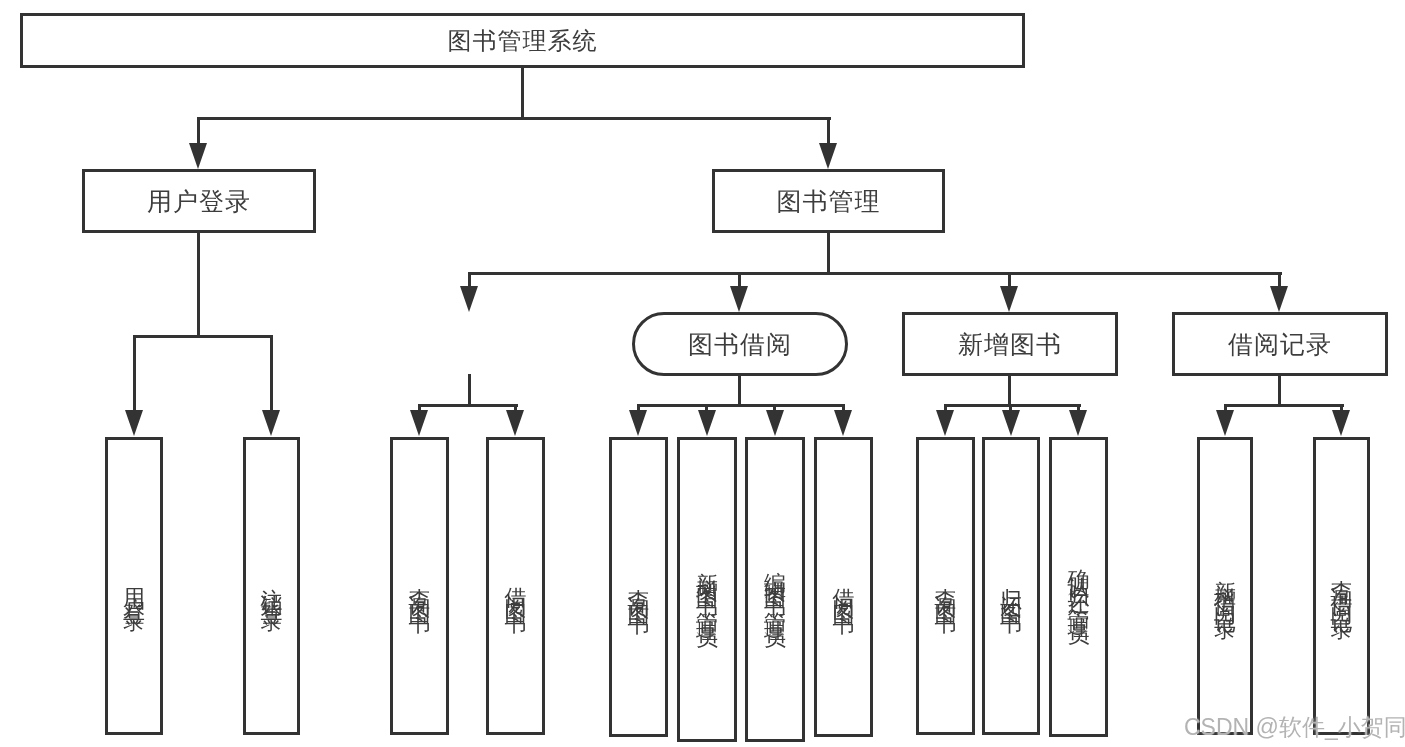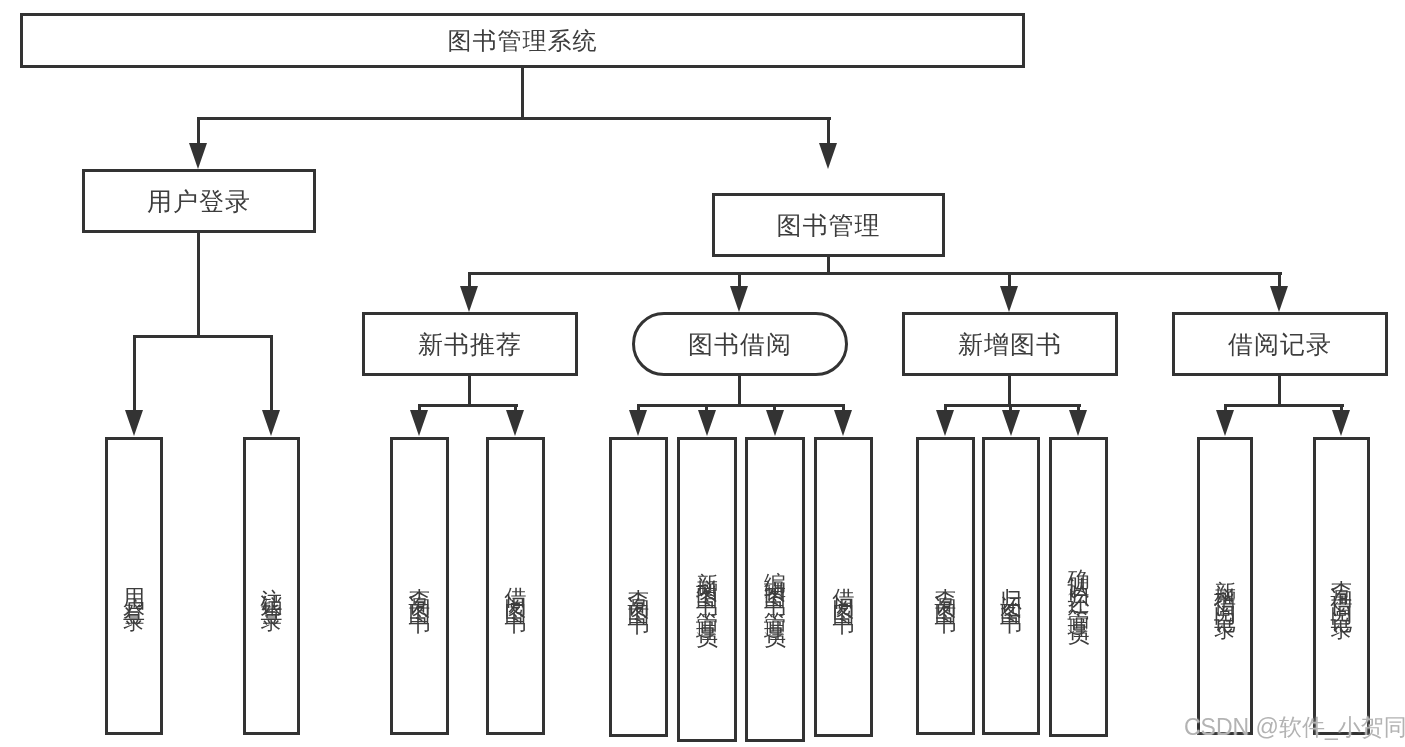--- a/index.html
+++ b/index.html
@@ -131,23 +131,22 @@
   <div class="ar" style="left:834px;top:410px;"></div>
   <div class="ar" style="left:936px;top:410px;"></div>
   <div class="ar" style="left:1002px;top:410px;"></div>
   <div class="ar" style="left:1069px;top:410px;"></div>
   <div class="ar" style="left:1216px;top:410px;"></div>
   <div class="ar" style="left:1332px;top:410px;"></div>
 
   <div class="node root" style="left:20px;top:13px;width:1005px;height:55px;">图书管理系统</div>
 
   <div class="node" style="left:82px;top:169px;width:234px;height:64px;">用户登录</div>
-  <div class="node" style="left:712px;top:169px;width:233px;height:64px;margin-top:24px;">图书管理</div>
+  <div class="node" style="left:712px;top:169px;width:233px;height:64px;">图书管理</div>
 
-  <div class="node" style="left:362px;top:312px;width:216px;height:64px;">新书推荐</div>
   <div class="node" style="left:632px;top:312px;width:216px;height:64px;border-radius:32px;">图书借阅</div>
   <div class="node" style="left:902px;top:312px;width:216px;height:64px;">新增图书</div>
   <div class="node" style="left:1172px;top:312px;width:216px;height:64px;">借阅记录</div>
 
   <div class="vnode" style="left:105px;top:437px;width:58px;height:298px;">用户登录</div>
   <div class="vnode" style="left:243px;top:437px;width:57px;height:298px;">注销登录</div>
 
   <div class="vnode" style="left:390px;top:437px;width:59px;height:298px;">查询图书</div>
   <div class="vnode" style="left:486px;top:437px;width:59px;height:298px;">借阅图书</div>
 

